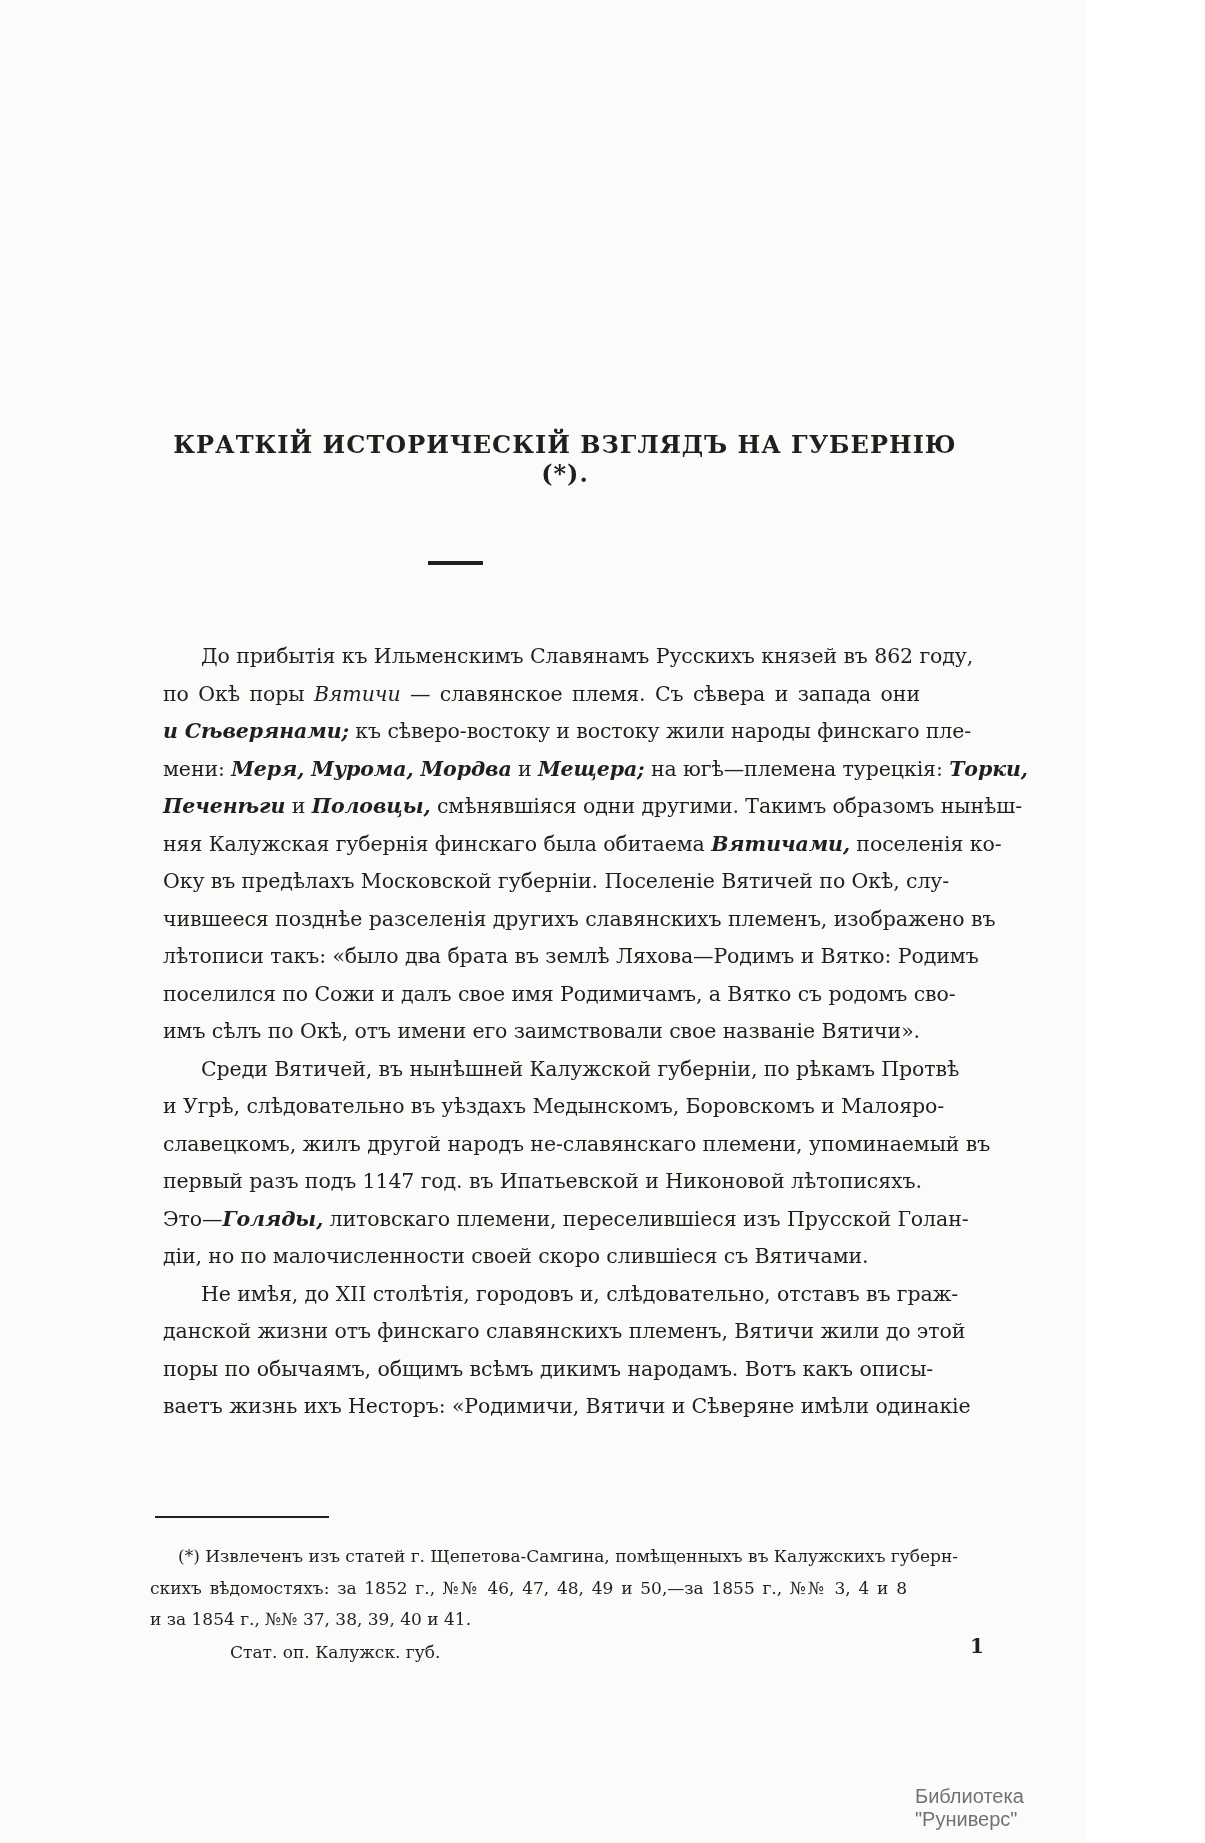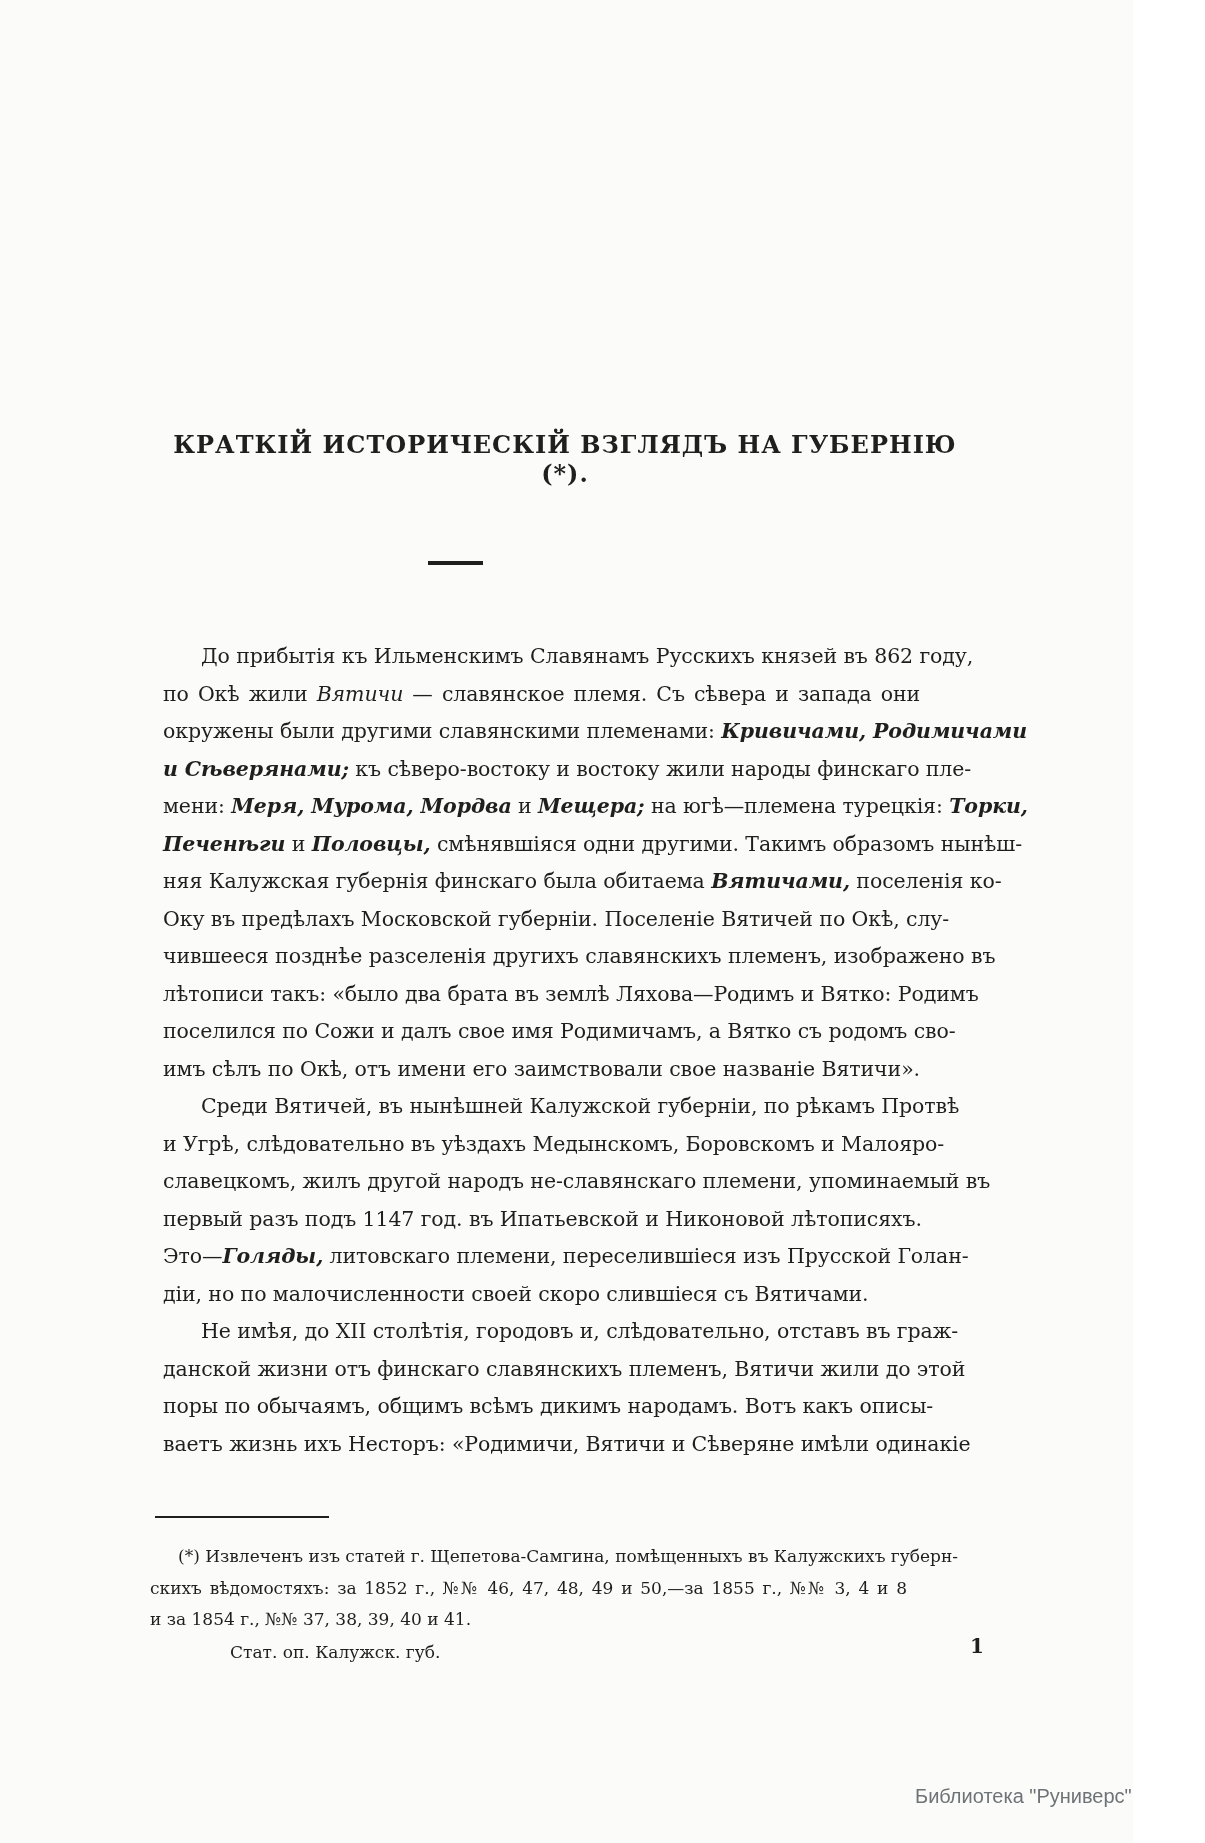--- a/index.html
+++ b/index.html
@@ -3,21 +3,20 @@
 <meta charset="utf-8">
 <style>
   html,body { margin:0; padding:0; }
   .page {
     position:relative;
     width:1085px; height:1843px;
     background: var(--paper, #fbfcf9);
     color: var(--ink, #1f1f1d);
     font-family: "DejaVu Serif", serif;
     overflow:hidden;
-    padding-left:48px;
   }
   .title {
     position:absolute; top:430px; left:150px; width:830px;
     margin:0; text-align:center;
     font-size:24px; font-weight:bold; letter-spacing:1px;
     font-family:"DejaVu Serif", serif;
   }
   .rule { position:absolute; background: var(--ink, #1f1f1d); }
   .title-rule { left:428px; top:561px; width:55px; height:4px; }
   .footnote-rule { left:155px; top:1516px; width:174px; height:2px; }
@@ -58,22 +57,21 @@
 <body>
 
 <div class="page">
 
   <h1 class="title">КРАТКІЙ ИСТОРИЧЕСКІЙ ВЗГЛЯДЪ НА ГУБЕРНІЮ (*).</h1>
 
   <div class="rule title-rule"></div>
 
   <div class="body" id="body">
       <div class="line indent"><span class="run-n">До прибытія къ Ильменскимъ Славянамъ Русскихъ князей въ 862 году,</span></div>
-      <div class="line"><span class="run-n">по Окѣ жили </span><span class="run-i">Вятичи</span><span class="run-n"> — славянское племя. Съ сѣвера и запада они</span></div>
-      <div class="line"><span class="run-n">окружены были другими славянскими племенами: </span><span class="run-bi">Кривичами, Родимичами</span></div>
+      <div class="line"><span class="run-n">по Окѣ поры </span><span class="run-i">Вятичи</span><span class="run-n"> — славянское племя. Съ сѣвера и запада они</span></div>
       <div class="line"><span class="run-bi">и Сѣверянами;</span><span class="run-n"> къ сѣверо-востоку и востоку жили народы финскаго пле-</span></div>
       <div class="line"><span class="run-n">мени: </span><span class="run-bi">Меря, Мурома, Мордва</span><span class="run-n"> и </span><span class="run-bi">Мещера;</span><span class="run-n"> на югѣ—племена турецкія: </span><span class="run-bi">Торки,</span></div>
       <div class="line"><span class="run-bi">Печенѣги</span><span class="run-n"> и </span><span class="run-bi">Половцы,</span><span class="run-n"> смѣнявшіяся одни другими. Такимъ образомъ нынѣш-</span></div>
       <div class="line"><span class="run-n">няя Калужская губернія финскаго была обитаема </span><span class="run-bi">Вятичами,</span><span class="run-n"> поселенія ко-</span></div>
       <div class="line"><span class="run-n">Оку въ предѣлахъ Московской губерніи. Поселеніе Вятичей по Окѣ, слу-</span></div>
       <div class="line"><span class="run-n">чившееся позднѣе разселенія другихъ славянскихъ племенъ, изображено въ</span></div>
       <div class="line"><span class="run-n">лѣтописи такъ: «было два брата въ землѣ Ляхова—Родимъ и Вятко: Родимъ</span></div>
       <div class="line"><span class="run-n">поселился по Сожи и далъ свое имя Родимичамъ, а Вятко съ родомъ сво-</span></div>
       <div class="line"><span class="run-n">имъ сѣлъ по Окѣ, отъ имени его заимствовали свое названіе Вятичи».</span></div>
       <div class="line indent"><span class="run-n">Среди Вятичей, въ нынѣшней Калужской губерніи, по рѣкамъ Протвѣ</span></div>

